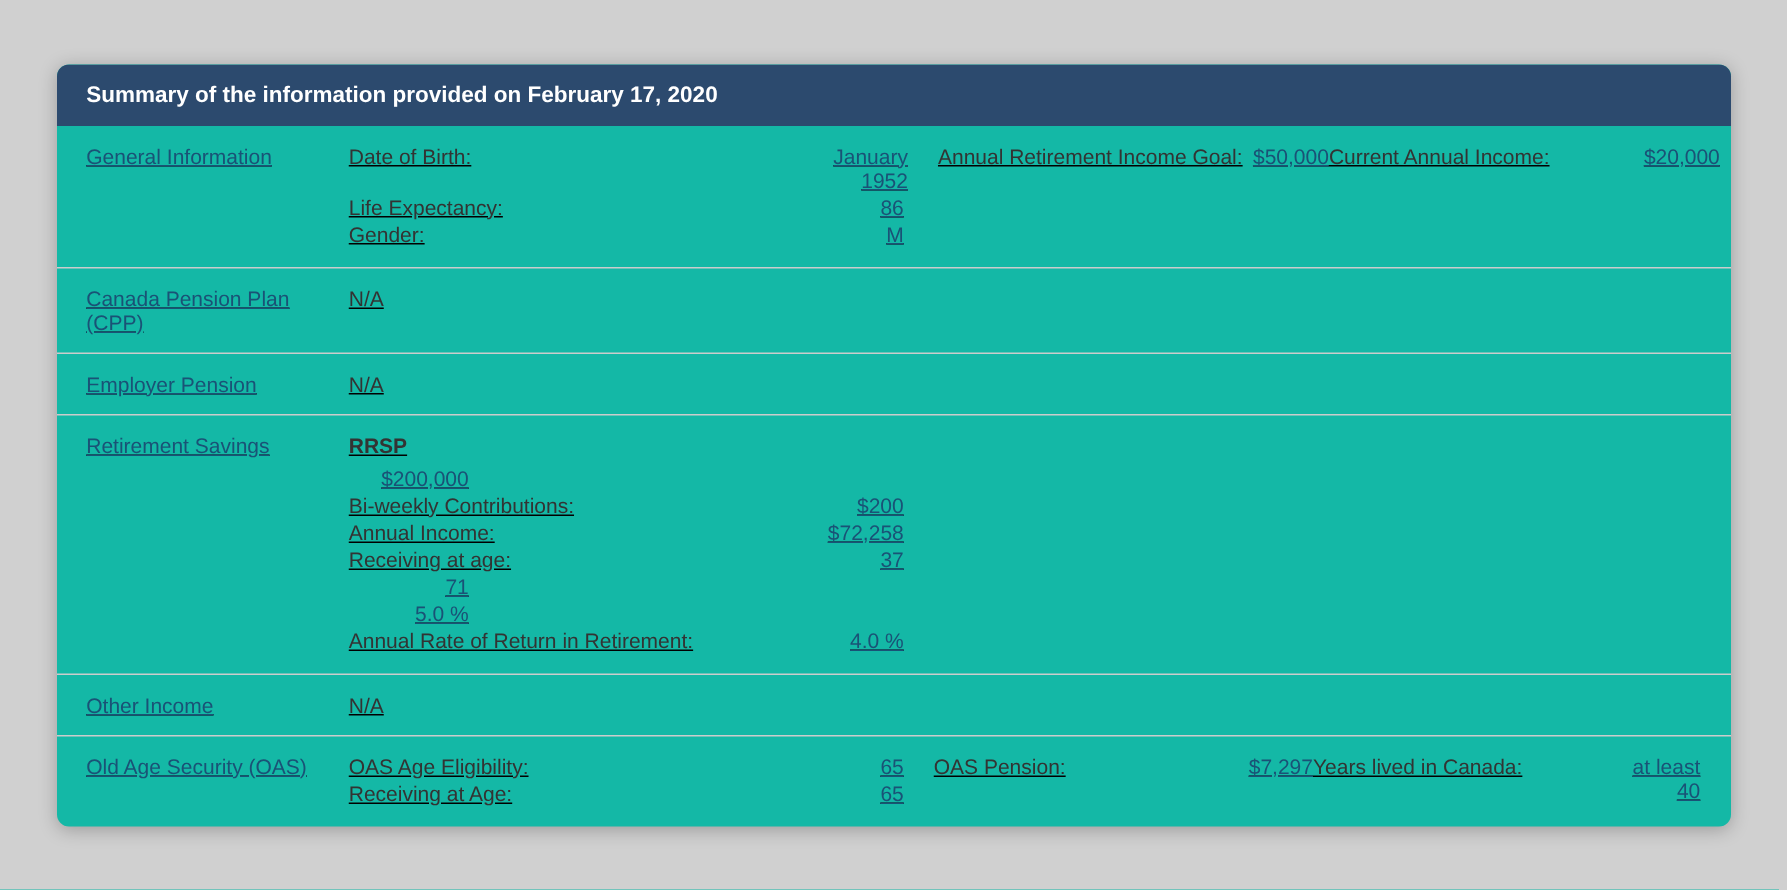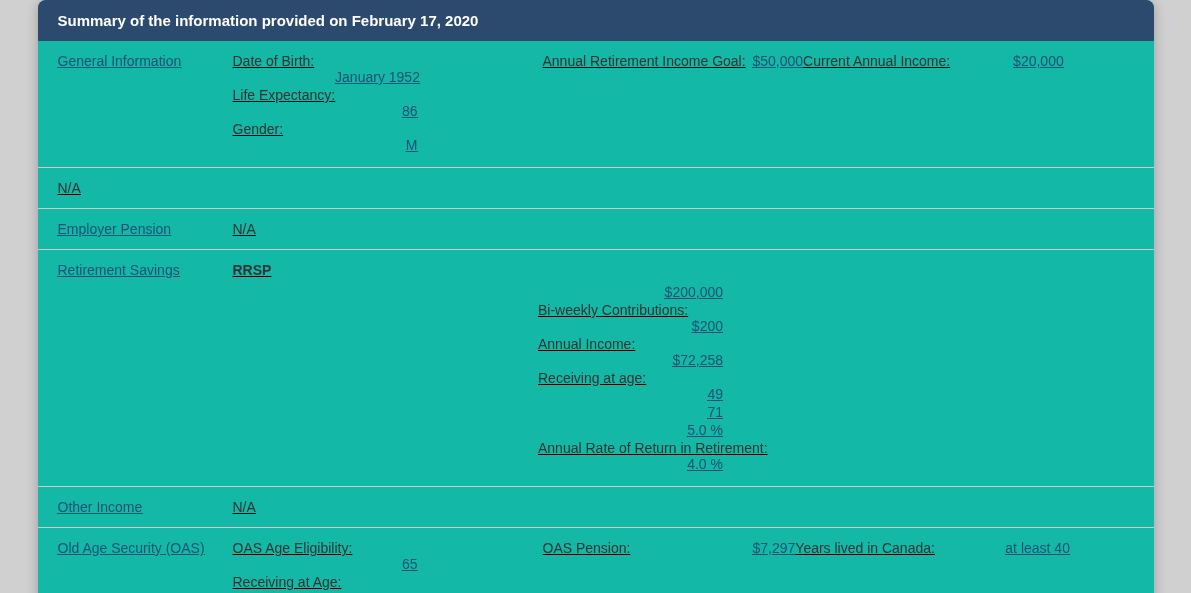--- a/index.html
+++ b/index.html
@@ -45,22 +45,21 @@
       text-decoration: underline;
       font-size: 14px;
       cursor: pointer;
     }
     .section-content {
       flex: 1;
     }
     .row {
       display: flex;
       margin-bottom: 2px;
-      align-items: center;
-      flex-direction: column;
+      align-items: flex-start;
     }
     .field-label {
       min-width: 290px;
       color: #333;
     }
     .field-value {
       color: #1a5276;
       text-decoration: underline;
       text-align: right;
       min-width: 80px;
@@ -131,20 +130,21 @@
               </div>
               <div class="right-row">
                 <span class="right-label">Current Annual Income:</span>
                 <span class="right-value">$20,000</span>
               </div>
             </div>
           </div>
         </div>
       </div>
       <div class="section">
+        <div class="section-label">Canada Pension Plan (CPP)</div>
         <div class="section-content"><span class="na-text">N/A</span></div>
       </div>
       <div class="section">
         <div class="section-label">Employer Pension</div>
         <div class="section-content"><span class="na-text">N/A</span></div>
       </div>
       <div class="section">
         <div class="section-label">Retirement Savings</div>
         <div class="section-content">
           <div class="sub-section-title">RRSP</div>
@@ -154,21 +154,21 @@
           <div class="row">
             <span class="field-label">Bi-weekly Contributions:</span>
             <span class="field-value">$200</span>
           </div>
           <div class="row">
             <span class="field-label">Annual Income:</span>
             <span class="field-value">$72,258</span>
           </div>
           <div class="row">
             <span class="field-label">Receiving at age:</span>
-            <span class="field-value">49</span>
+            <span class="field-value">37</span>
           </div>
           <div class="row">
             <span class="field-value">71</span>
           </div>
           <div class="row">
             <span class="field-value">5.0 %</span>
           </div>
           <div class="row">
             <span class="field-label">Annual Rate of Return in Retirement:</span>
             <span class="field-value">4.0 %</span>

